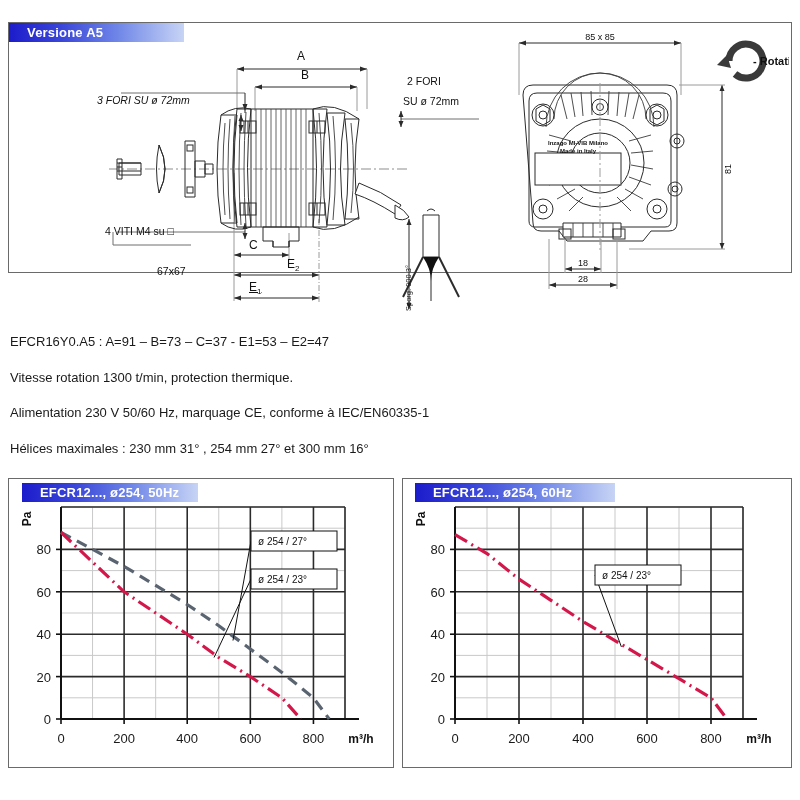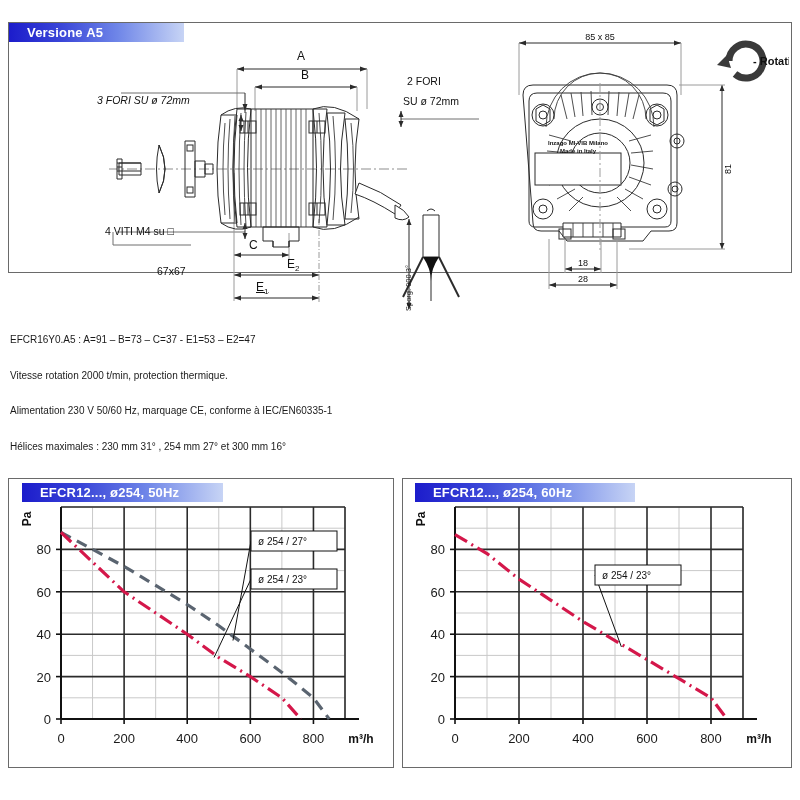--- a/index.html
+++ b/index.html
@@ -33,26 +33,26 @@
     white-space:nowrap;
   }
   #version-title{left:9px;top:23px;width:175px;}
   
   .dim-txt{position:absolute;font-size:10.5px;color:#111;white-space:nowrap;}
   .dim-txt.xs{font-size:7.5px;}
   .lbl-letter{position:absolute;font-size:12px;color:#111;}
   .lbl-letter sub{font-size:8px;}
   .vert{transform:rotate(-90deg);transform-origin:left top;}
   
-  .para{position:absolute;font-size:10px;color:#1a1a1a;white-space:nowrap;text-align:center;}
+  .para{position:absolute;font-size:13px;color:#1a1a1a;white-space:nowrap;text-align:center;}
   
   #chart-left{left:8px;top:478px;width:386px;height:290px;}
   #chart-right{left:402px;top:478px;width:390px;height:290px;}
-  #chart-left-title{left:22px;top:483px;width:201px;}
-  #chart-right-title{left:415px;top:483px;width:220px;}
+  #chart-left-title{left:22px;top:483px;width:176px;}
+  #chart-right-title{left:415px;top:483px;width:200px;}
   svg{display:block;}
   .axis-lab{font-family:"Liberation Sans",sans-serif;font-size:13px;fill:#1a1a1a;}
   .unit-lab{font-family:"Liberation Sans",sans-serif;font-size:12px;fill:#111;font-weight:bold;}
   .callout{font-family:"Liberation Sans",sans-serif;font-size:10px;fill:#111;}
 </style>
 </head>
 <body>
 
 <div class="panel" id="top-panel">
 
@@ -307,31 +307,31 @@
   <span class="dim-txt" style="left:394px;top:72px;">SU ø 72mm</span>
 
   <span class="dim-txt" style="left:96px;top:202px;"><span>4 VITI  M4 su</span>
         <span>□</span></span>
   <span class="dim-txt" style="left:148px;top:218px;margin-top:24px;">67x67</span>
 
   <span class="lbl-letter" style="left:288px;top:26px;">A</span>
   <span class="lbl-letter" style="left:292px;top:45px;">B</span>
   <span class="lbl-letter" style="left:240px;top:215px;">C</span>
   <span class="lbl-letter" style="left:238px;top:234px;margin-left:40px;"><span>E</span><sub>2</sub></span>
-  <span class="lbl-letter" style="left:247px;top:257px;text-decoration:underline;"><span>E</span><sub>1</sub></span>
+  <span class="lbl-letter" style="left:240px;top:257px;text-decoration:underline;"><span>E</span><sub>1</sub></span>
 
   <span class="dim-txt xs vert" style="left:395px;top:288px;">Sporg. 900 3°</span>
 </div>
 
 <div class="titlebar" id="version-title">
   <span>Versione A5</span>
 </div>
 
 <div class="para" style="left:10px;top:334px;">EFCR16Y0.A5 : A=91 – B=73 – C=37 - E1=53 – E2=47</div>
-<div class="para" style="left:10px;top:370px;">Vitesse rotation 2000 t/min, protection thermique.</div>
+<div class="para" style="left:10px;top:370px;">Vitesse rotation 1300 t/min, protection thermique.</div>
 <div class="para" style="left:10px;top:405px;">Alimentation 230 V 50/60 Hz, marquage CE, conforme à IEC/EN60335-1</div>
 <div class="para" style="left:10px;top:441px;">Hélices maximales : 230 mm 31° , 254 mm 27° et 300 mm 16°</div>
 
 <div class="panel" id="chart-left">
   <svg id="plot-0" width="384" height="288">
       <rect x="52" y="28" width="284" height="212" fill="#ffffff"></rect>
       <line x1="83.55555555555556" y1="28" x2="83.55555555555556" y2="240" stroke="#c9c9c9" stroke-width="1"></line>
       <line x1="146.66666666666666" y1="28" x2="146.66666666666666" y2="240" stroke="#c9c9c9" stroke-width="1"></line>
       <line x1="209.77777777777777" y1="28" x2="209.77777777777777" y2="240" stroke="#c9c9c9" stroke-width="1"></line>
       <line x1="272.8888888888889" y1="28" x2="272.8888888888889" y2="240" stroke="#c9c9c9" stroke-width="1"></line>

